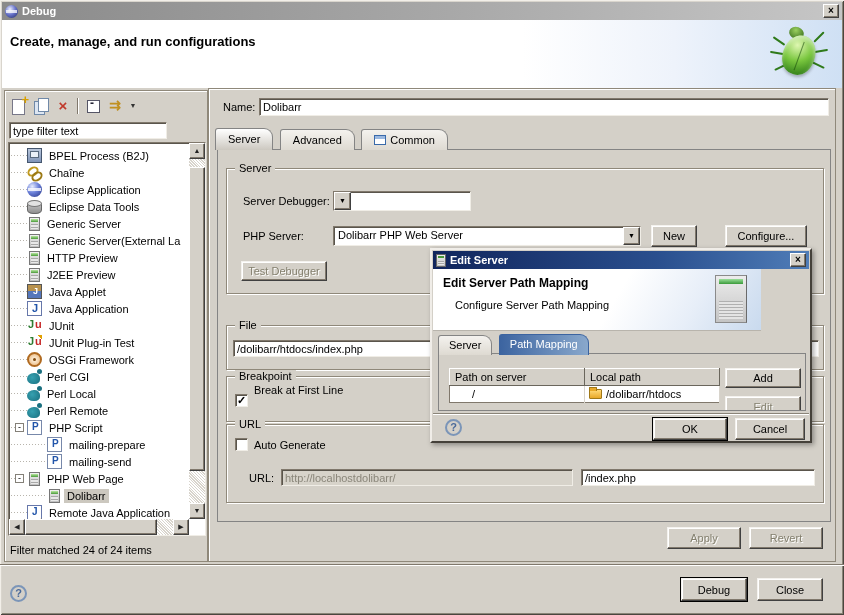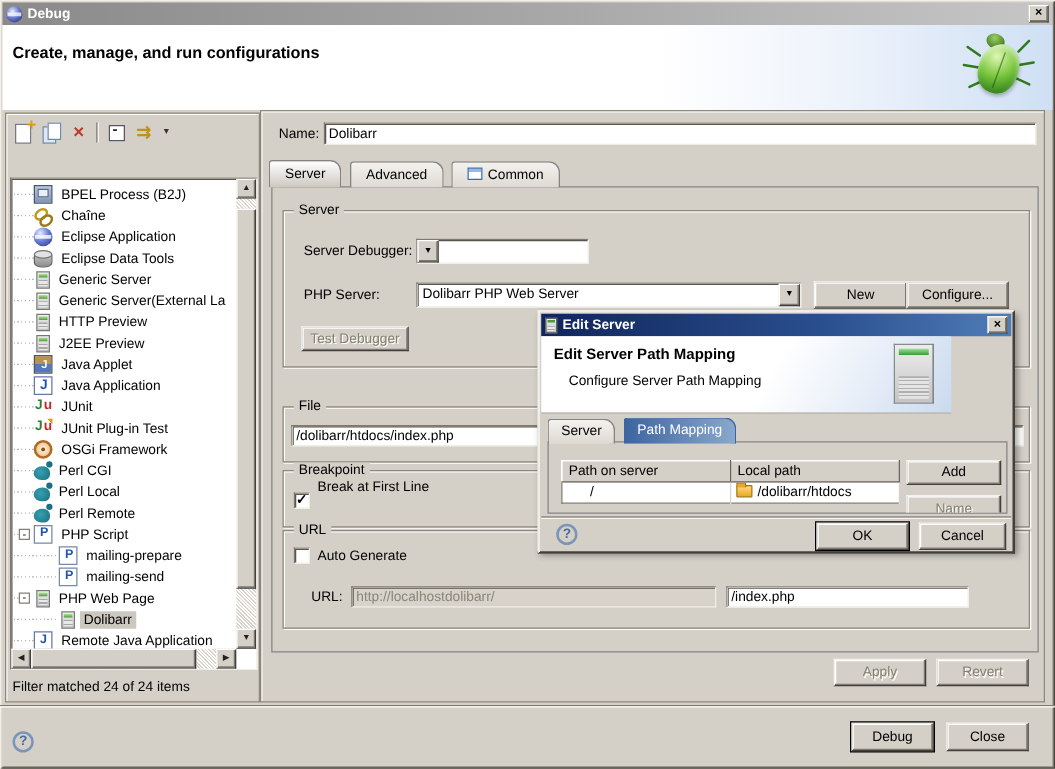--- a/index.html
+++ b/index.html
@@ -170,20 +170,21 @@
   <div class="abs" id="leftpanel">
     <div class="abs" id="cfgtoolbar">
         <span class="tbi i-new-configuration"></span>
         <span class="tbi i-duplicate"></span>
         <span class="tbi i-delete">×</span>
         <span class="tbsep"></span>
         <span class="tbi i-collapse-all"></span>
         <span class="tbi i-filter-configurations">⇉</span>
         <span class="tbi i-view-menu">▼</span>
       </div>
+    <input class="abs field" id="filterbox" value="type filter text" style="">
     <div class="abs" id="treewrap">
       <div id="treerows">
           <div class="tree-row">
             <span class="tstub" style="width: 16px;"></span>
             <span class="ti ti-computer"></span>
             <span class="tlabel">BPEL Process (B2J)</span>
           </div>
           <div class="tree-row">
             <span class="tstub" style="width: 16px;"></span>
             <span class="ti ti-keys"></span>
@@ -322,21 +323,21 @@
         <span class="legend">Server</span>
         <span class="abs lbl" style="left:16px;top:26px">Server Debugger:</span>
         <div class="combo" style="left:106px;top:22px;width:138px;height:20px">
           <span class="cbtn">▼</span>
         </div>
         <span class="abs lbl" style="left:16px;top:61px">PHP Server:</span>
         <div class="combo" style="left:106px;top:57px;width:308px;height:20px">
           <span class="cval">Dolibarr PHP Web Server</span>
           <span class="cbtn">▼</span>
         </div>
-        <button class="btn" style="left:424px;top:56px;width:75px;height:22px">New</button>
+        <button class="btn" style="left:424px;top:56px;width:46px;height:22px">New</button>
         <button class="btn" style="left:498px;top:56px;width:82px;height:22px">Configure...</button>
         <button class="btn disabled" style="left:14px;top:92px;width:86px;height:20px">Test Debugger</button>
       </div>
 
       <div class="groupbox" style="left:8px;top:175px;width:598px;height:45px">
         <span class="legend">File</span>
         <input class="field abs" style="left: 6px; top: 14px; width: 586px; height: 17px;" value="/dolibarr/htdocs/index.php">
       </div>
 
       <div class="groupbox" style="left:8px;top:226px;width:598px;height:46px">
@@ -344,21 +345,21 @@
         <span class="cb checked" style="left:8px;top:17px"><span>✓</span></span>
         <span class="abs lbl" style="left:27px;top:7px">Break at First Line</span>
       </div>
 
       <div class="groupbox" style="left:8px;top:274px;width:598px;height:79px">
         <span class="legend">URL</span>
         <span class="cb" style="left:8px;top:13px"></span>
         <span class="abs lbl" style="left:27px;top:14px">Auto Generate</span>
         <span class="abs lbl" style="left:22px;top:47px">URL:</span>
         <input class="field abs" style="left: 54px; top: 44px; width: 292px; height: 17px;" disabled="" value="http://localhostdolibarr/">
-        <input class="field abs" style="left: 354px; top: 44px; width: 194px; height: 17px;" value="/index.php">
+        <input class="field abs" style="left: 354px; top: 44px; width: 234px; height: 17px;" value="/index.php">
       </div>
 
     </div>
 
     <button class="btn disabled" style="left:458px;top:438px;width:74px;height:22px">Apply</button>
     <button class="btn disabled" style="left:540px;top:438px;width:74px;height:22px">Revert</button>
   </div>
 
   <div class="abs" id="dialog">
     <div class="abs" id="dlgtitle">
@@ -384,21 +385,21 @@
           </tr>
         </thead>
         <tbody>
             <tr>
               <td class="c1">/</td>
               <td><span class="folder"></span>/dolibarr/htdocs</td>
             </tr>
           </tbody>
       </table>
       <button class="btn" style="left:286px;top:14px;width:76px;height:20px">Add</button>
-      <button class="btn disabled" style="left:286px;top:42px;width:76px;height:22px">Name</button>
+      <button class="btn disabled" style="left:286px;top:42px;width:76px;height:22px">Edit</button>
     </div>
     <div class="abs" id="dlgbottom">
       <span class="helpc" style="left:12px;top:5px">?</span>
       <button class="btn default" style="left:220px;top:4px;width:74px;height:22px">OK</button>
       <button class="btn" style="left:302px;top:4px;width:70px;height:22px">Cancel</button>
     </div>
   </div>
 
   <div class="abs" id="footsep"></div>
   <span class="helpc" style="left:10px;top:585px">?</span>

